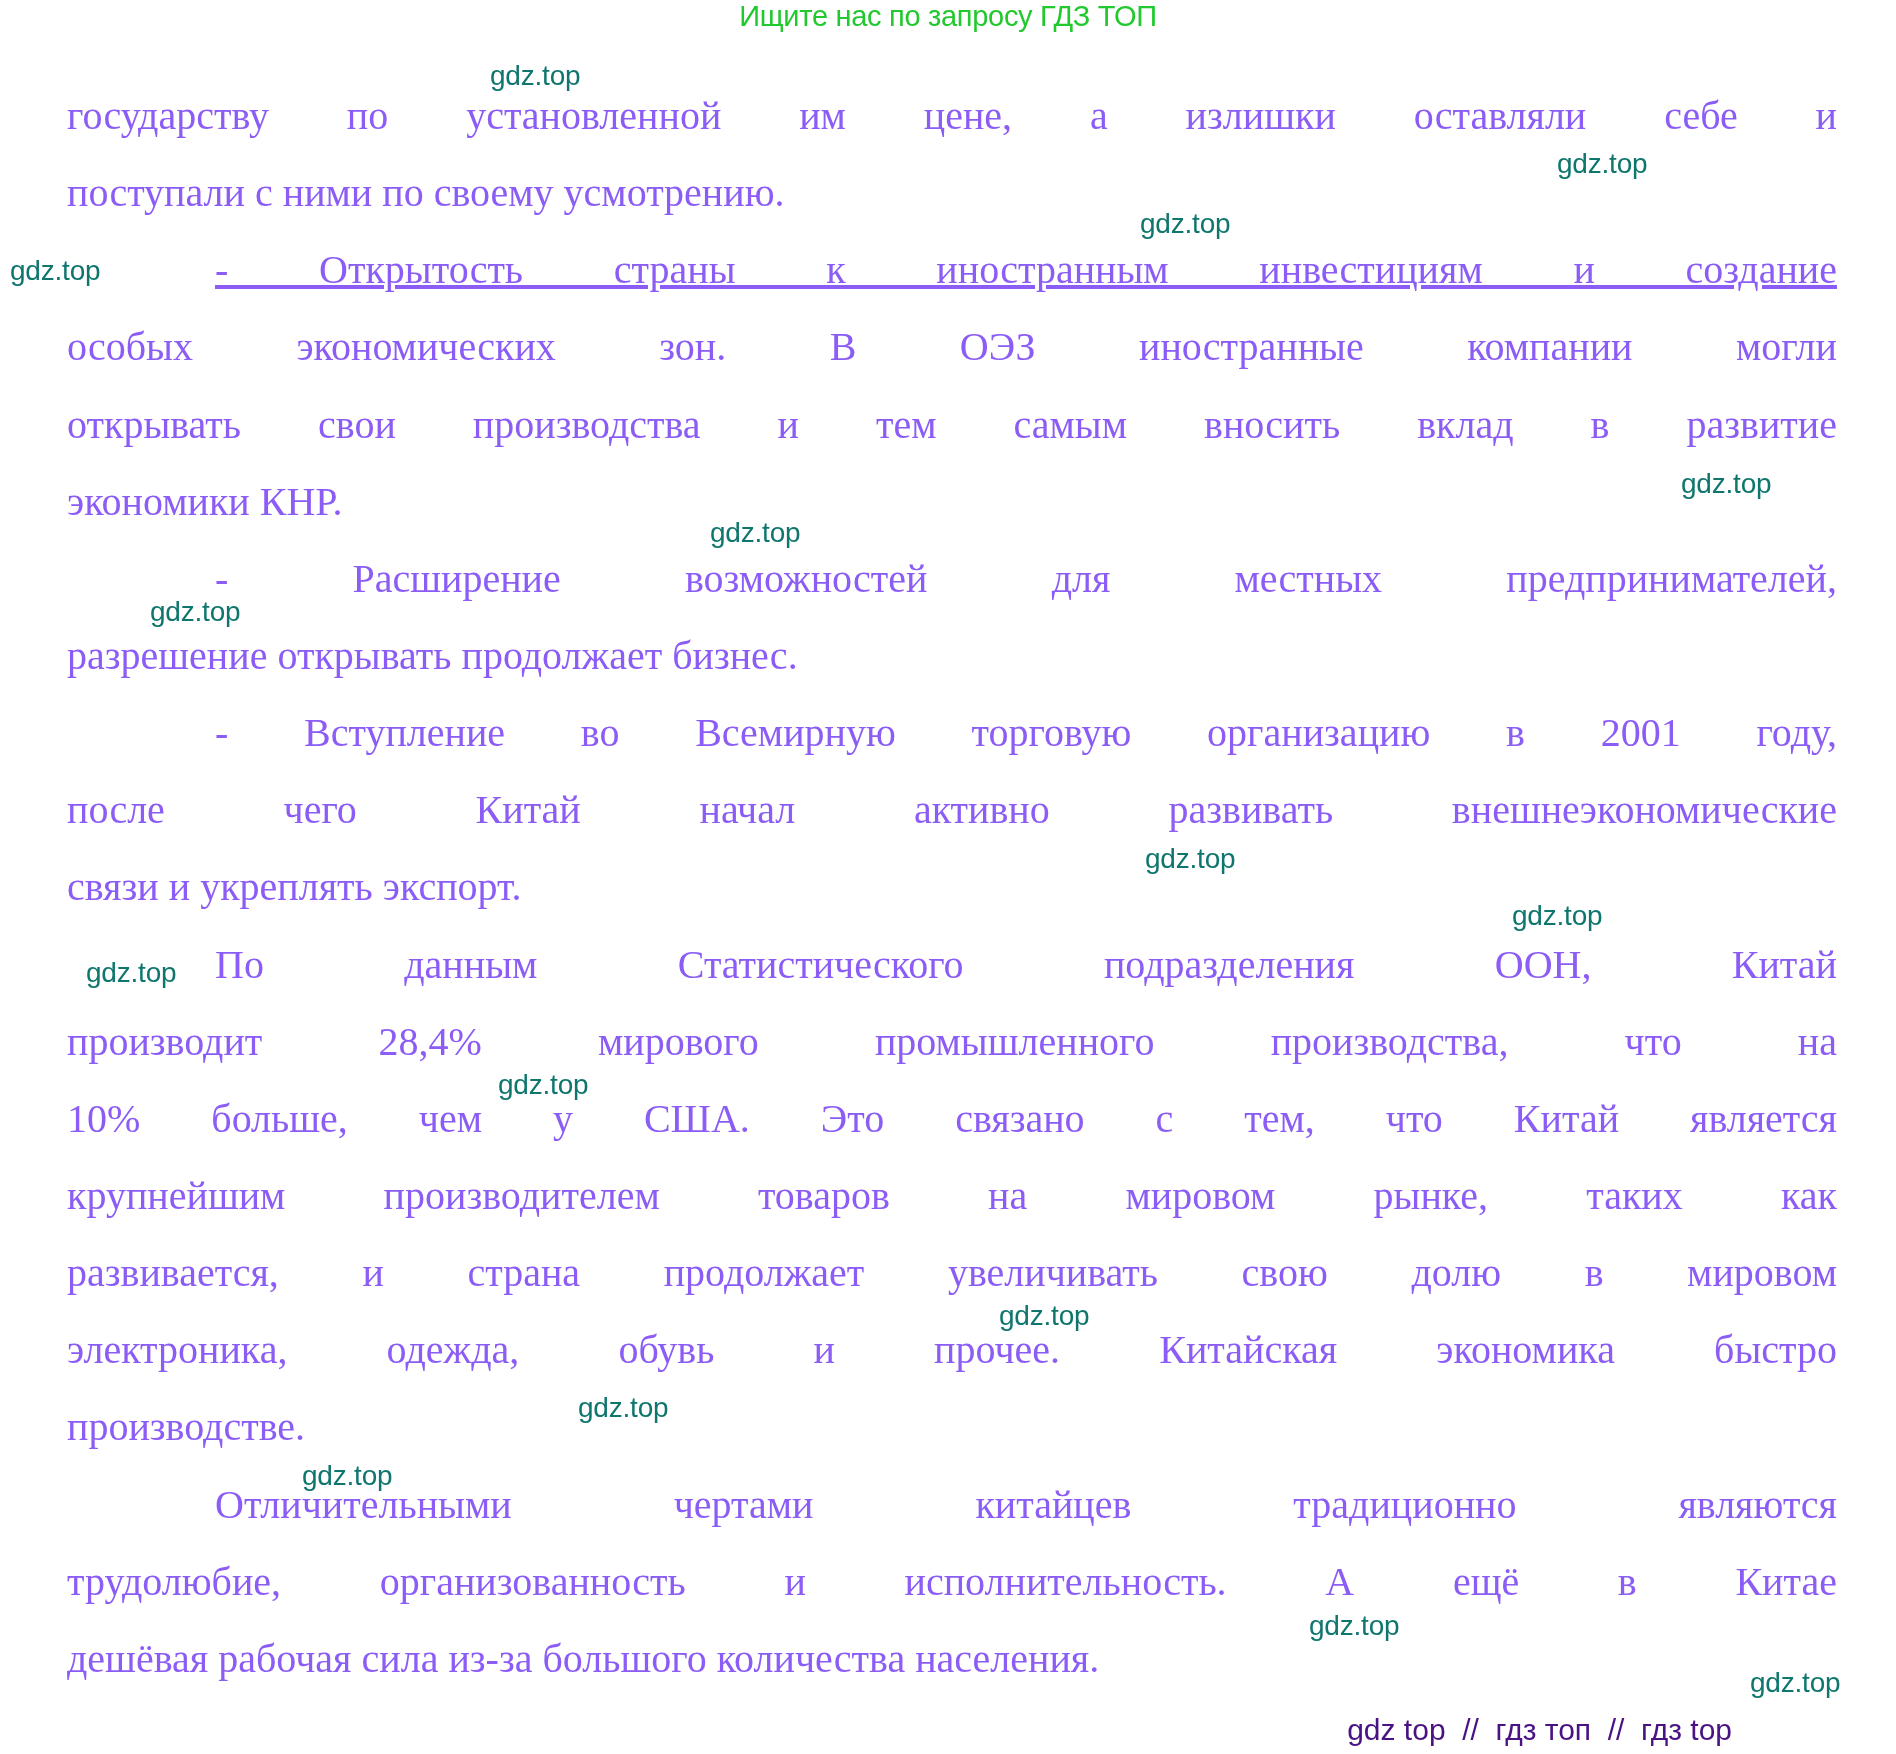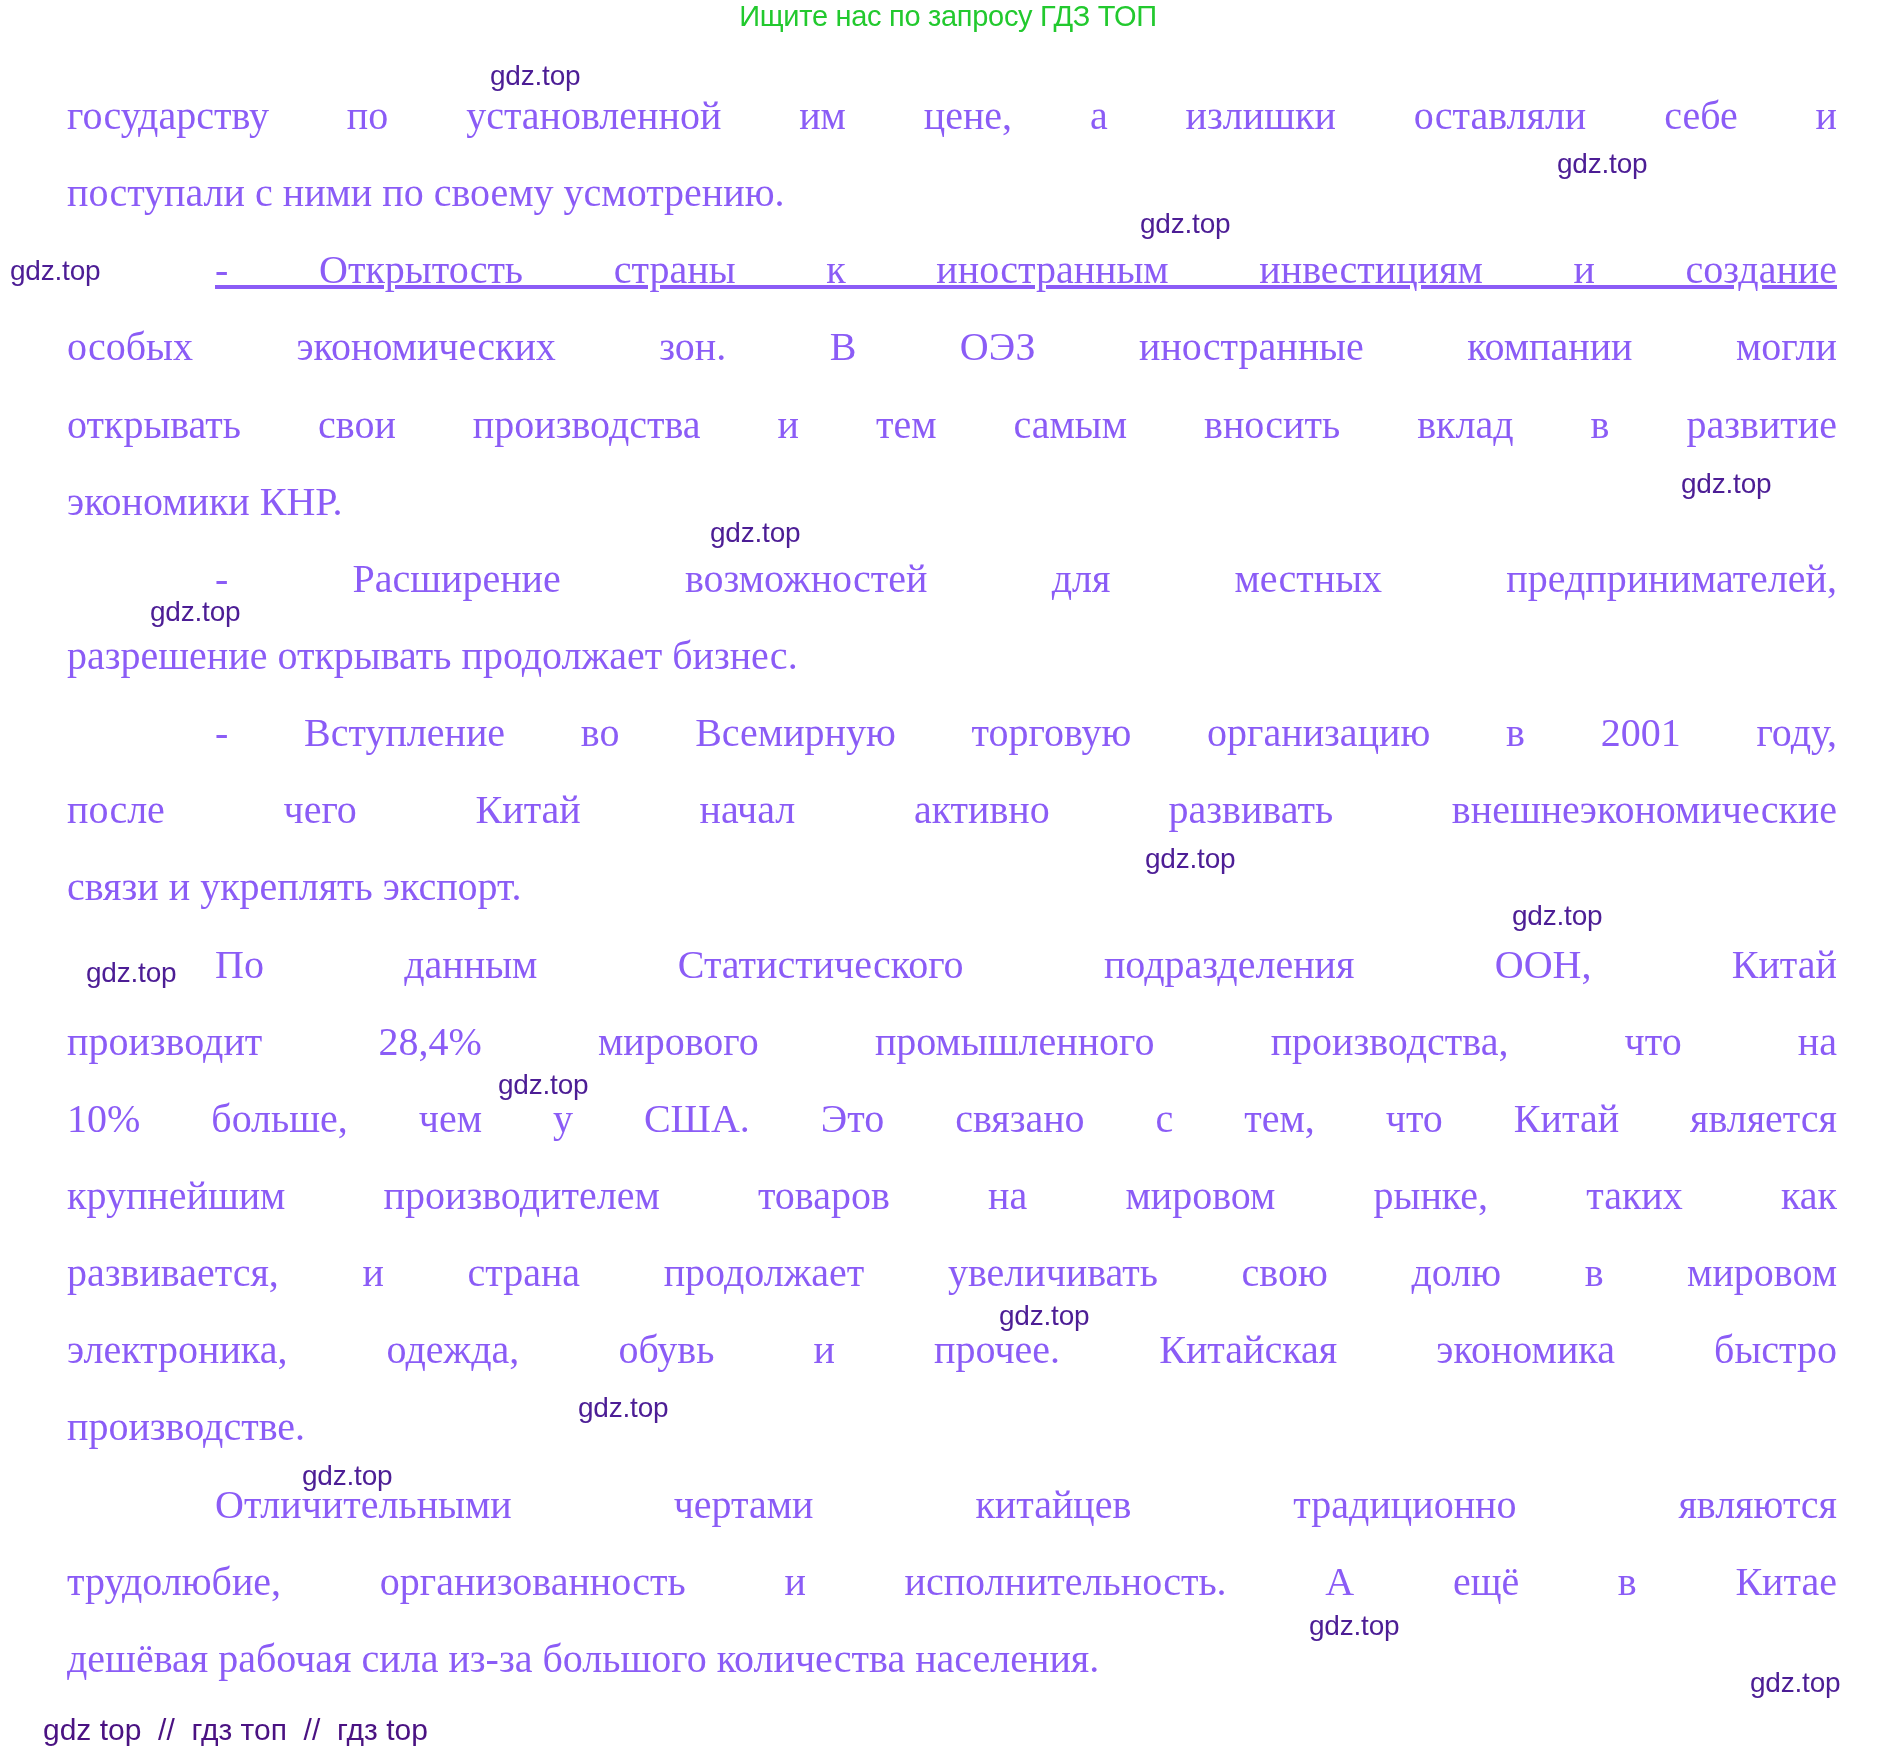--- a/index.html
+++ b/index.html
@@ -48,36 +48,35 @@
   }
   .line.last {
     text-align: left;
     text-align-last: left;
   }
   .wm {
     position: absolute;
     font-family: "Liberation Sans", sans-serif;
     font-size: 28px;
     line-height: 32px;
-    color: #4c1d95;
+    color: #0f766e;
     white-space: nowrap;
     letter-spacing: -0.2px;
   }
   .footer {
     position: absolute;
     left: 0;
     top: 1712px;
     width: 1732px;
-    text-align: left;
+    text-align: right;
     font-family: "Liberation Sans", sans-serif;
     font-size: 30px;
     line-height: 36px;
     color: #4a1282;
     white-space: pre;
-    padding-left: 43px;
   }
 </style>
 </head>
 <body>
 
 <div class="header" style="color: rgb(34, 201, 46);">Ищите нас по запросу ГДЗ ТОП</div>
 
 <div class="doc">
 
   <div class="paragraph">

